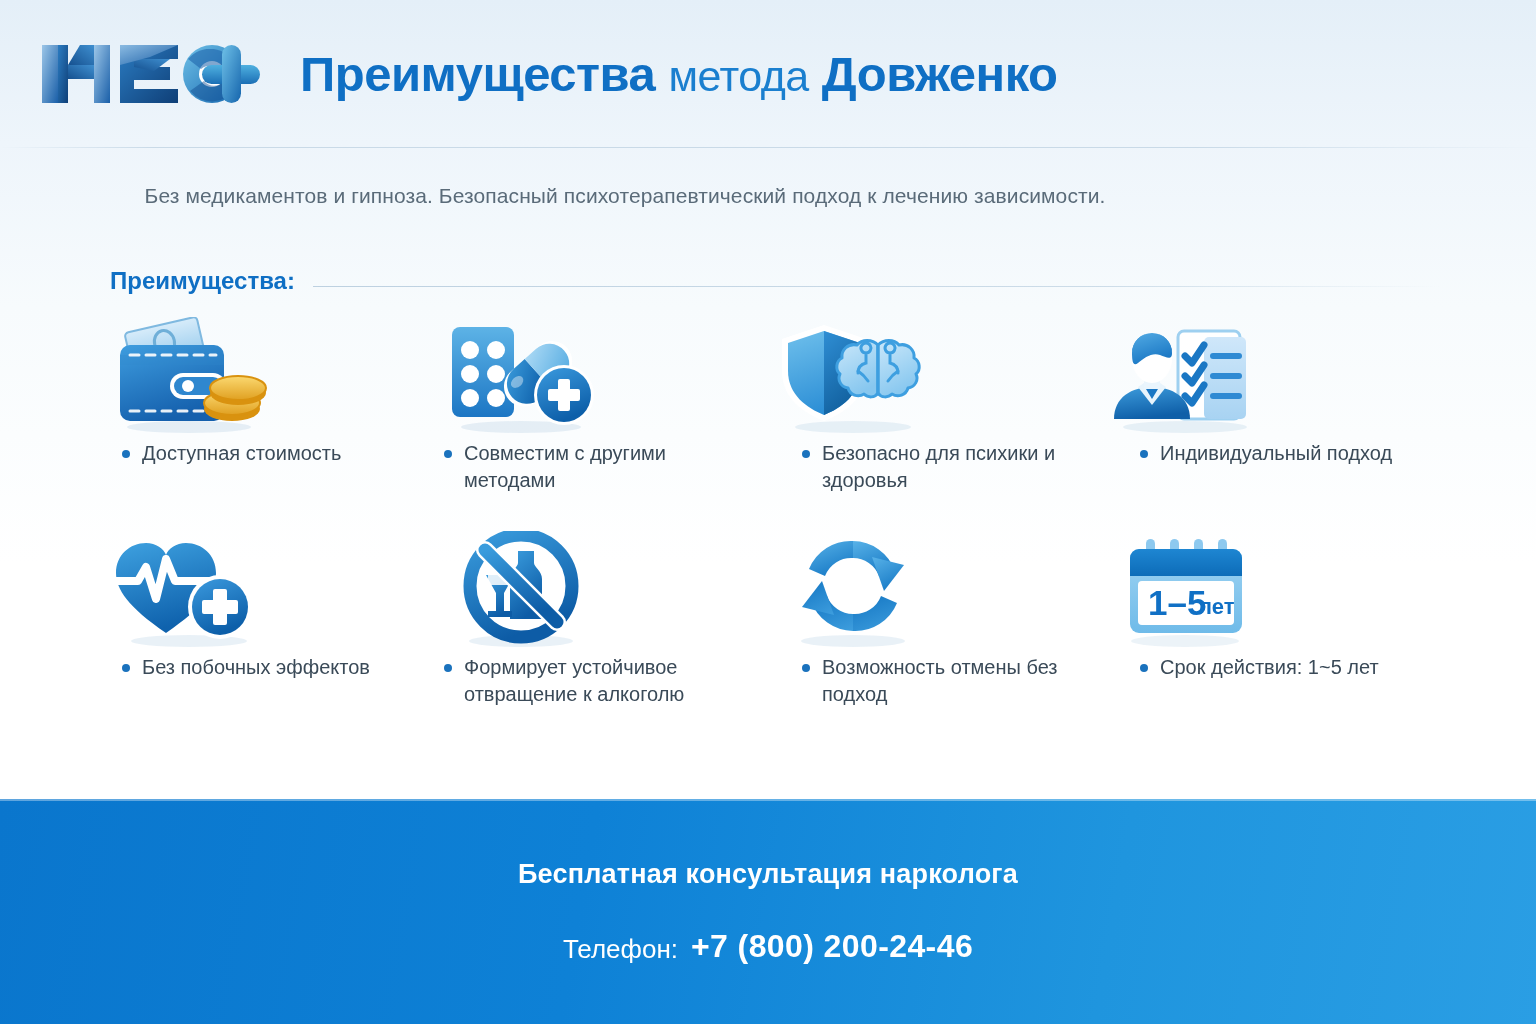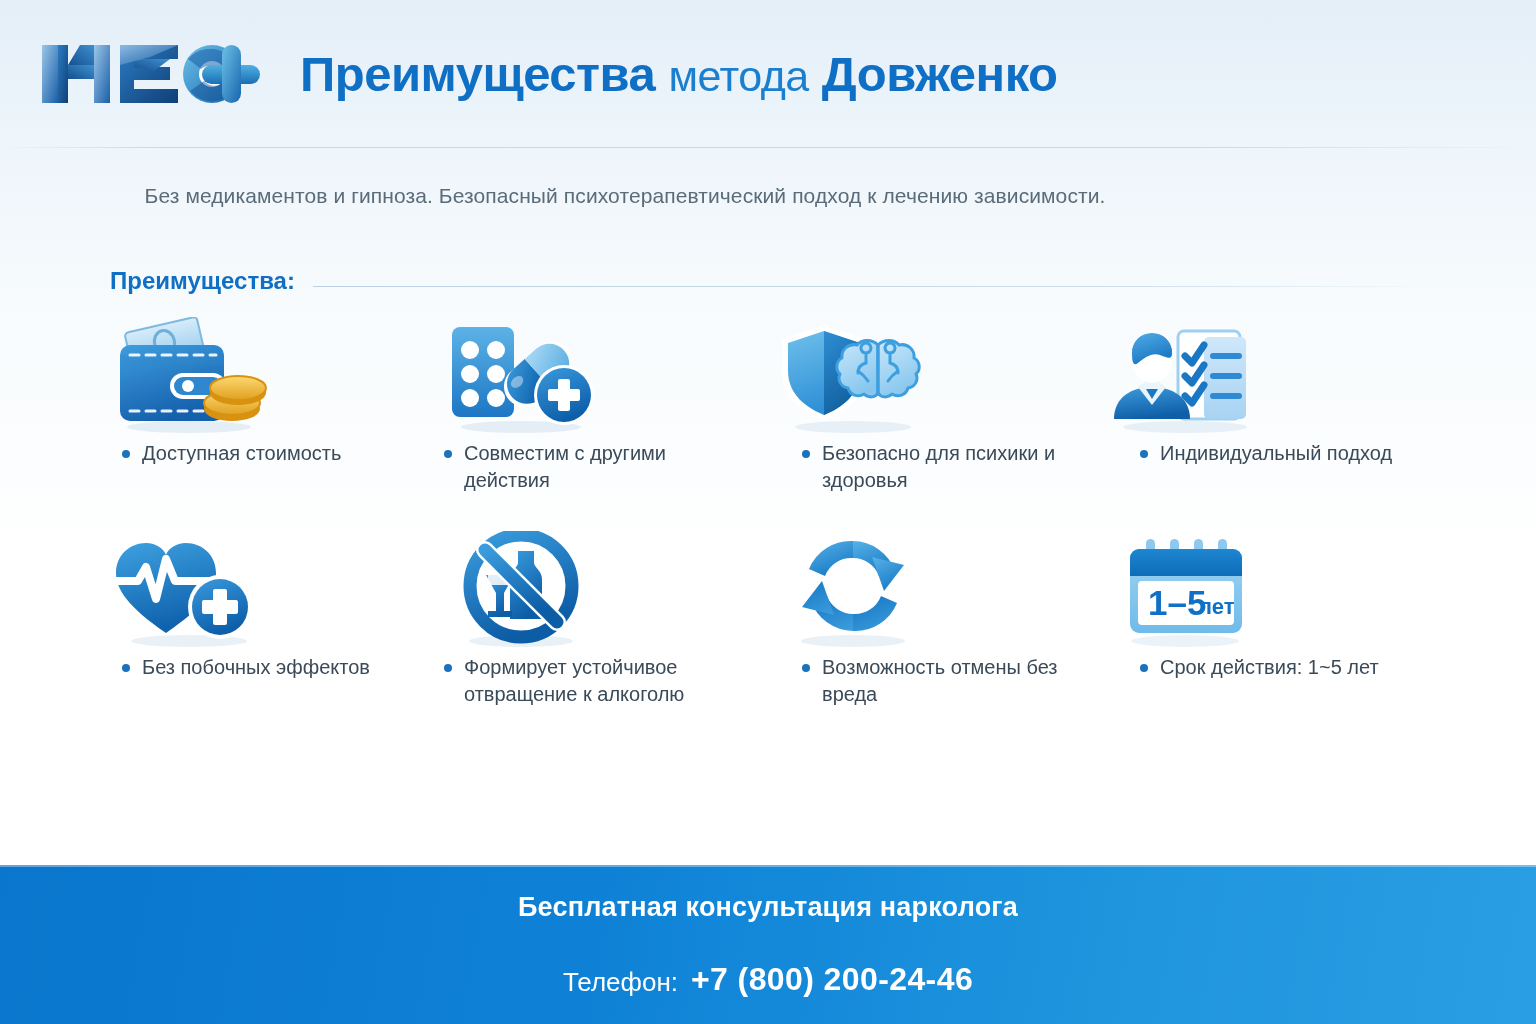--- a/index.html
+++ b/index.html
@@ -149,21 +149,21 @@
   .grid .cell:nth-child(4n+1) .cell-label { padding-left: 18px; }
   .grid .cell:nth-child(4n+2) .cell-label { padding-left: 8px; }
   .grid .cell:nth-child(4n+3) .cell-label { padding-left: 34px; }
   .grid .cell:nth-child(4n+4) .cell-label { padding-left: 40px; }
 
   
   .footer {
     position: absolute;
     left: 0; bottom: 0;
     width: 1536px;
-    height: 159px;
+    height: 225px;
     background: linear-gradient(100deg, #0a76cd 0%, #0e81d6 38%, #1f95de 72%, #2a9ee4 100%);
     display: flex;
     flex-direction: column;
     align-items: center;
     justify-content: center;
   }
   .footer::before {
     content: "";
     position: absolute;
     left: 0; right: 0; top: 0;
@@ -362,21 +362,21 @@
           <circle cx="128" cy="78" r="30" fill="#ffffff"></circle>
           <circle cx="128" cy="78" r="27" fill="url(#crc)"></circle>
           <g fill="#ffffff">
             <rect x="122" y="62" width="12" height="32" rx="2"></rect>
             <rect x="112" y="72" width="32" height="12" rx="2"></rect>
           </g>
         </svg>
       </div>
       <div class="cell-label">
         <span class="bullet"></span>
-        <span class="cell-text">Совместим с другими действия</span>
+        <span class="cell-text">Совместим с другими методами</span>
       </div>
     </div>
 
     <div class="cell">
       <div class="icon-wrap">
         <svg width="170" height="118" viewBox="0 0 170 118" aria-hidden="true">
           <defs>
             <linearGradient id="shd" x1="0" y1="0" x2="0.3" y2="1">
               <stop offset="0%" stop-color="#6fc0ec"></stop>
                 <stop offset="100%" stop-color="#2d8fd6"></stop>
@@ -536,21 +536,21 @@
           <path d="M85 10 A45 45 0 0 1 127 40 l-16 5 A28 28 0 0 0 85 27 Z" fill="url(#arr1)"></path>
           <path d="M41 38 A45 45 0 0 1 85 10 V27 A28 28 0 0 0 57 45 Z" fill="url(#arr1)"></path>
           <polygon points="104,26 136,34 116,60" fill="url(#arr1)"></polygon>
           <path d="M85 100 A45 45 0 0 1 43 70 l16 -5 A28 28 0 0 0 85 83 Z" fill="url(#arr2)"></path>
           <path d="M129 72 A45 45 0 0 1 85 100 V83 A28 28 0 0 0 113 65 Z" fill="url(#arr2)"></path>
           <polygon points="66,84 34,76 54,50" fill="url(#arr2)"></polygon>
         </svg>
       </div>
       <div class="cell-label">
         <span class="bullet"></span>
-        <span class="cell-text">Возможность отмены без вреда</span>
+        <span class="cell-text">Возможность отмены без подход</span>
       </div>
     </div>
 
     <div class="cell">
       <div class="icon-wrap">
         <svg width="170" height="118" viewBox="0 0 170 118" aria-hidden="true">
           <defs>
             <linearGradient id="calTop" x1="0" y1="0" x2="0" y2="1">
               <stop offset="0%" stop-color="#1e86d2"></stop>
                 <stop offset="100%" stop-color="#0d6cb8"></stop>

